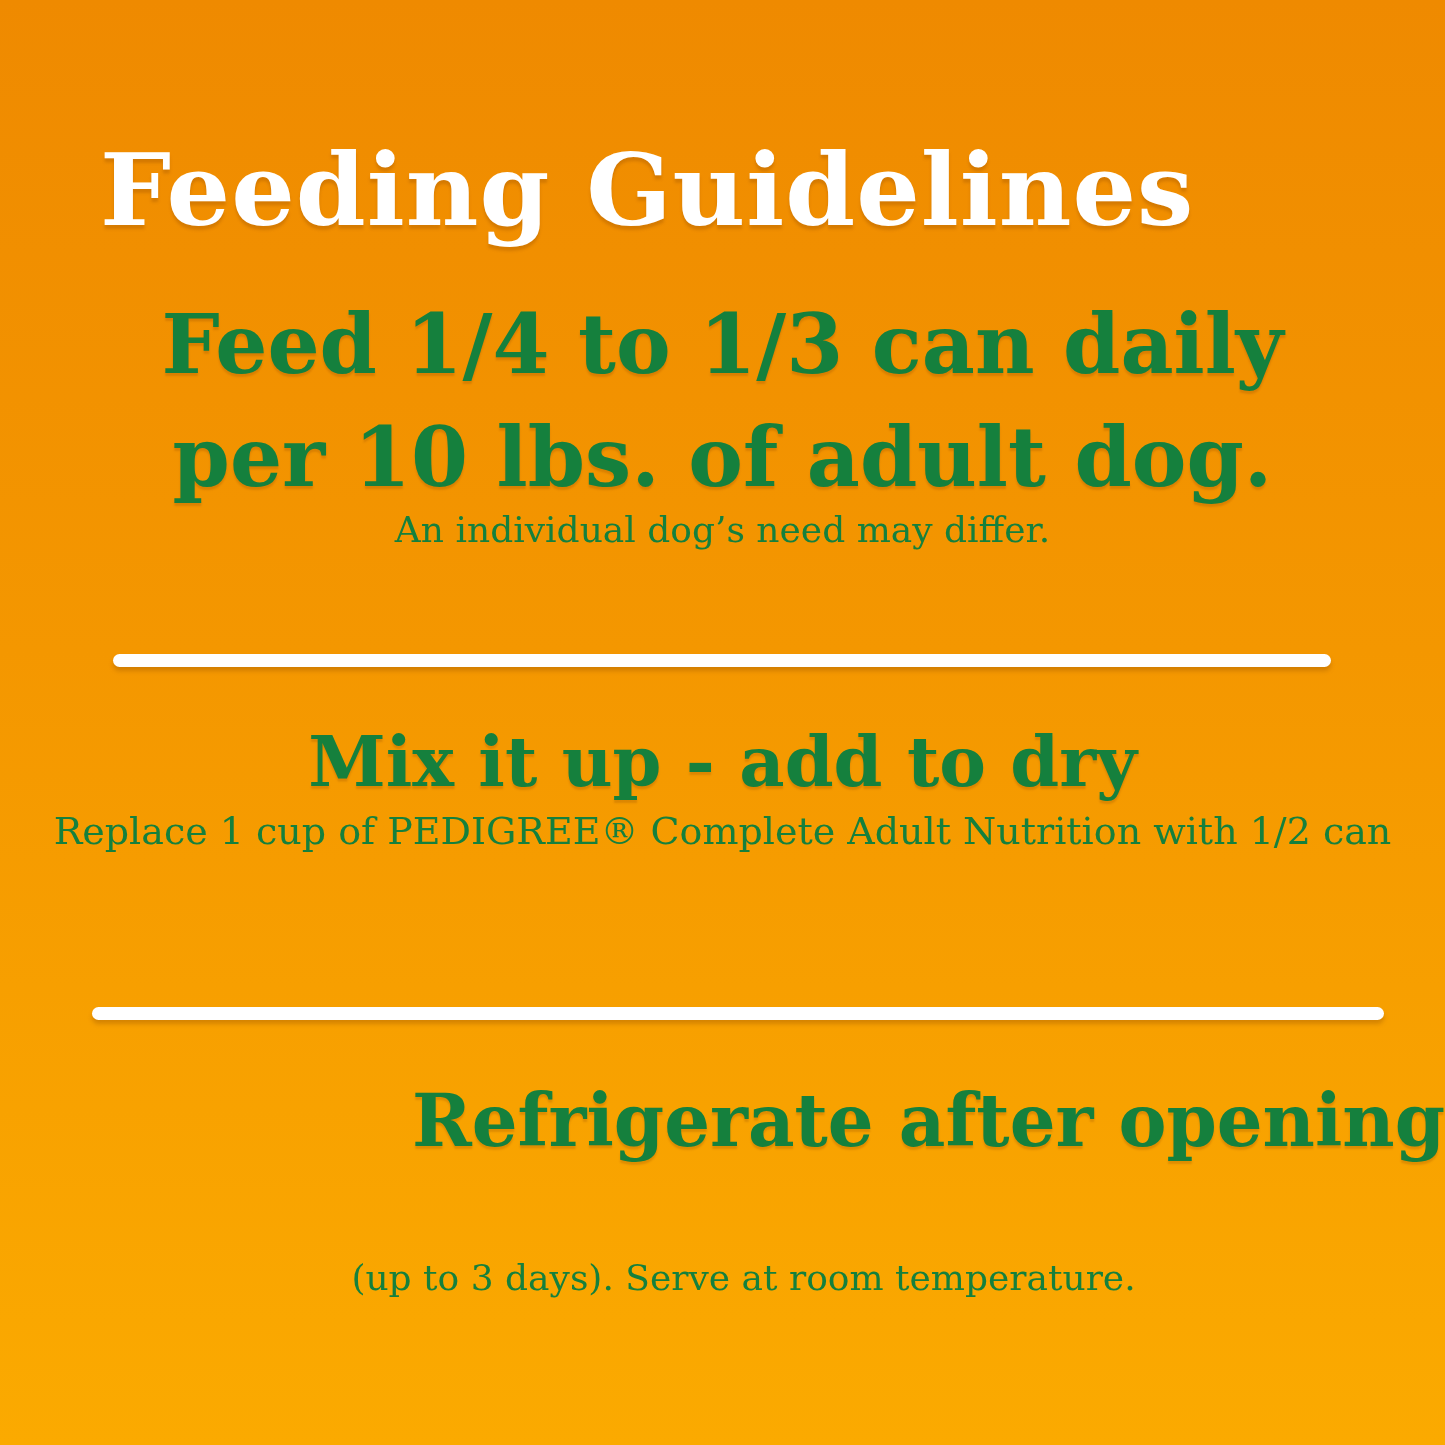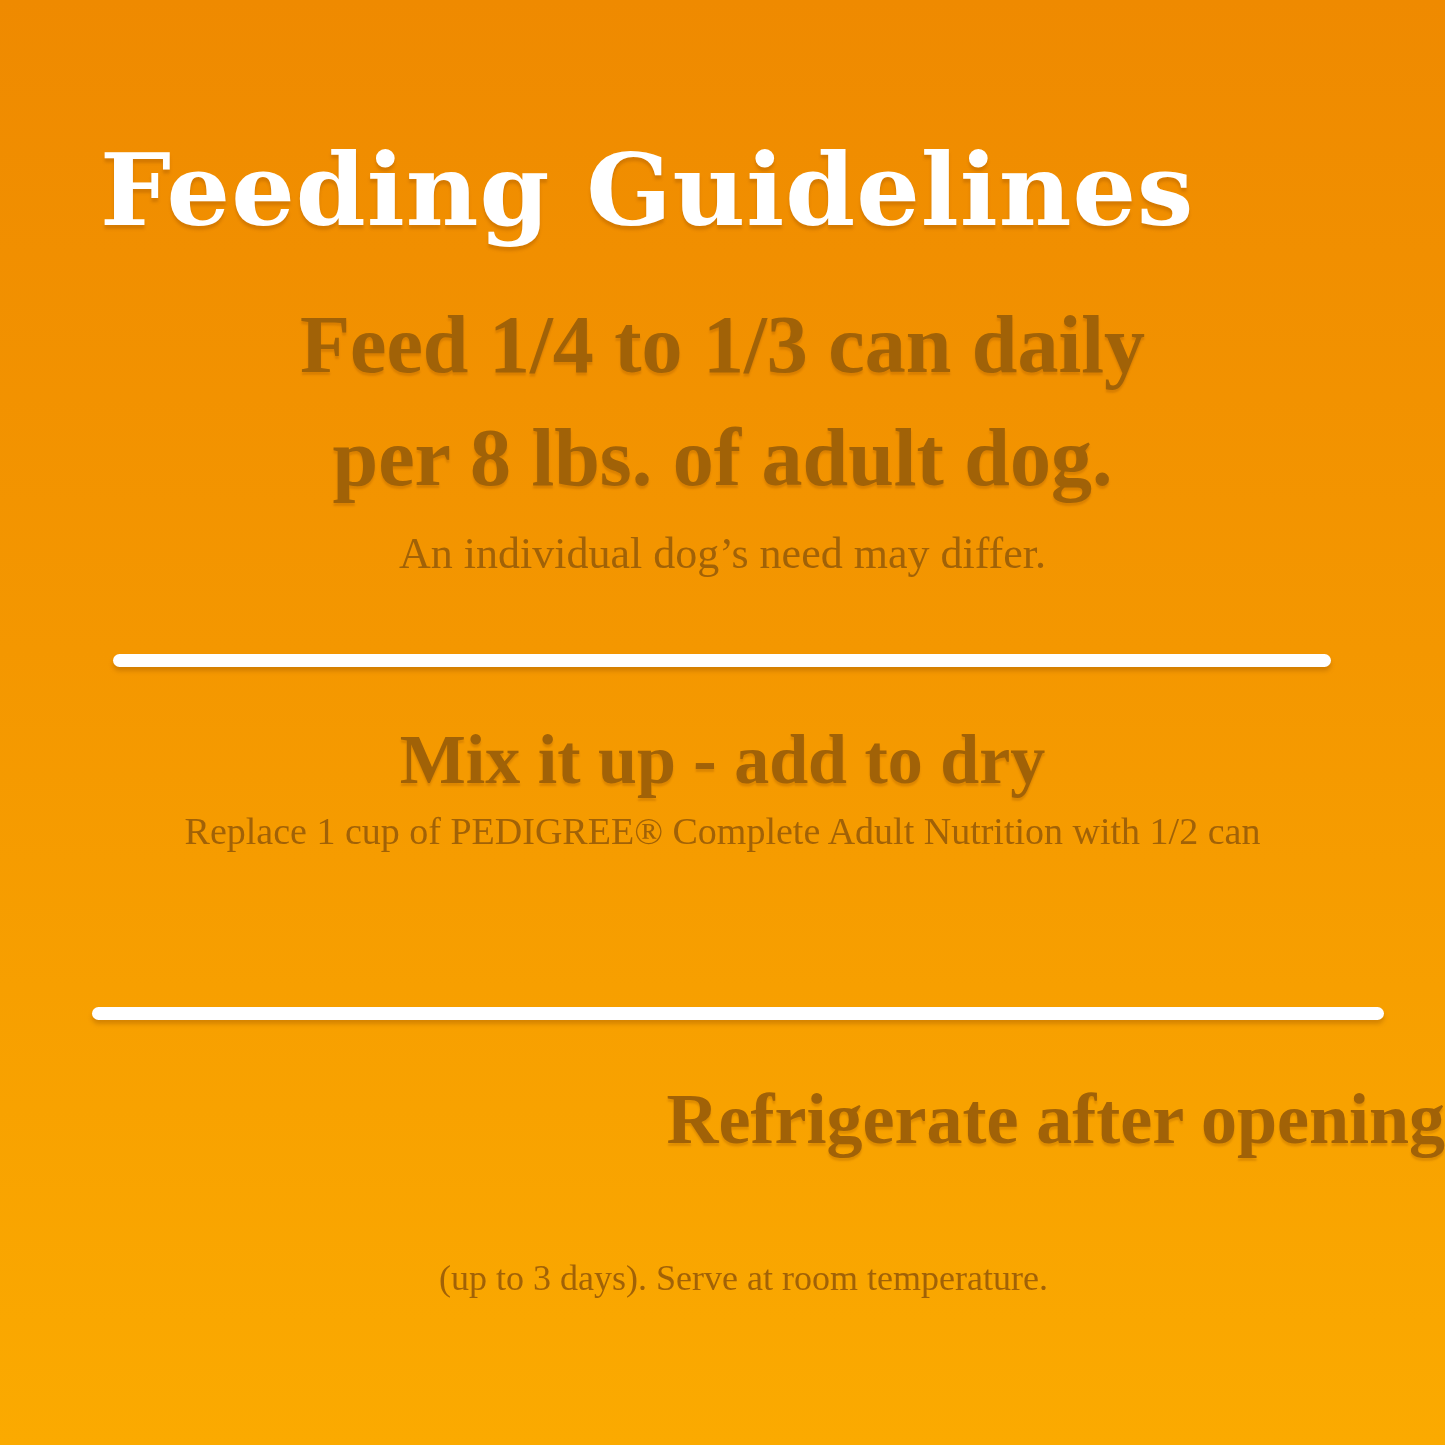--- a/index.html
+++ b/index.html
@@ -23,36 +23,35 @@
     letter-spacing: 1px;
     color: #FFFFFF;
     text-shadow: 0 4px 3px rgba(150, 75, 0, 0.30);
     white-space: nowrap;
   }
   .centered {
     position: absolute;
     left: 0;
     width: 100%;
     text-align: center;
-    color: #a16207;
-    font-family: Liberation Serif, serif;
+    color: #15803d;
   }
   .heading {
     font-weight: bold;
     text-shadow: 0 3px 2px rgba(130, 65, 0, 0.22);
     white-space: nowrap;
   }
   .s1-heading {
     top: 288px;
     font-size: 82px;
     line-height: 1.38;
   }
   .s1-note {
-    top: 528px;
-    font-size: 44px;
+    top: 509px;
+    font-size: 36px;
   }
   .divider {
     position: absolute;
     height: 13px;
     border-radius: 7px;
     background: #FFFFFF;
     box-shadow: 0 4px 4px rgba(150, 80, 0, 0.35);
   }
   .divider-1 {
     top: 654px;
@@ -85,21 +84,21 @@
   }
 </style>
 </head>
 <body>
 
 <h1 class="page-title">Feeding Guidelines</h1>
 
 <section>
   <div class="centered heading s1-heading">
     <div>Feed 1/4 to 1/3 can daily</div>
-    <div>per 8 lbs. of adult dog.</div>
+    <div>per 10 lbs. of adult dog.</div>
   </div>
   <div class="centered s1-note">An individual dog’s need may differ.</div>
 </section>
 
 <div class="divider divider-1"></div>
 
 <section>
   <div class="centered heading s2-heading">Mix it up - add to dry</div>
   <div class="centered s2-note">
     <div>Replace 1 cup of PEDIGREE® Complete Adult Nutrition with 1/2 can</div>

